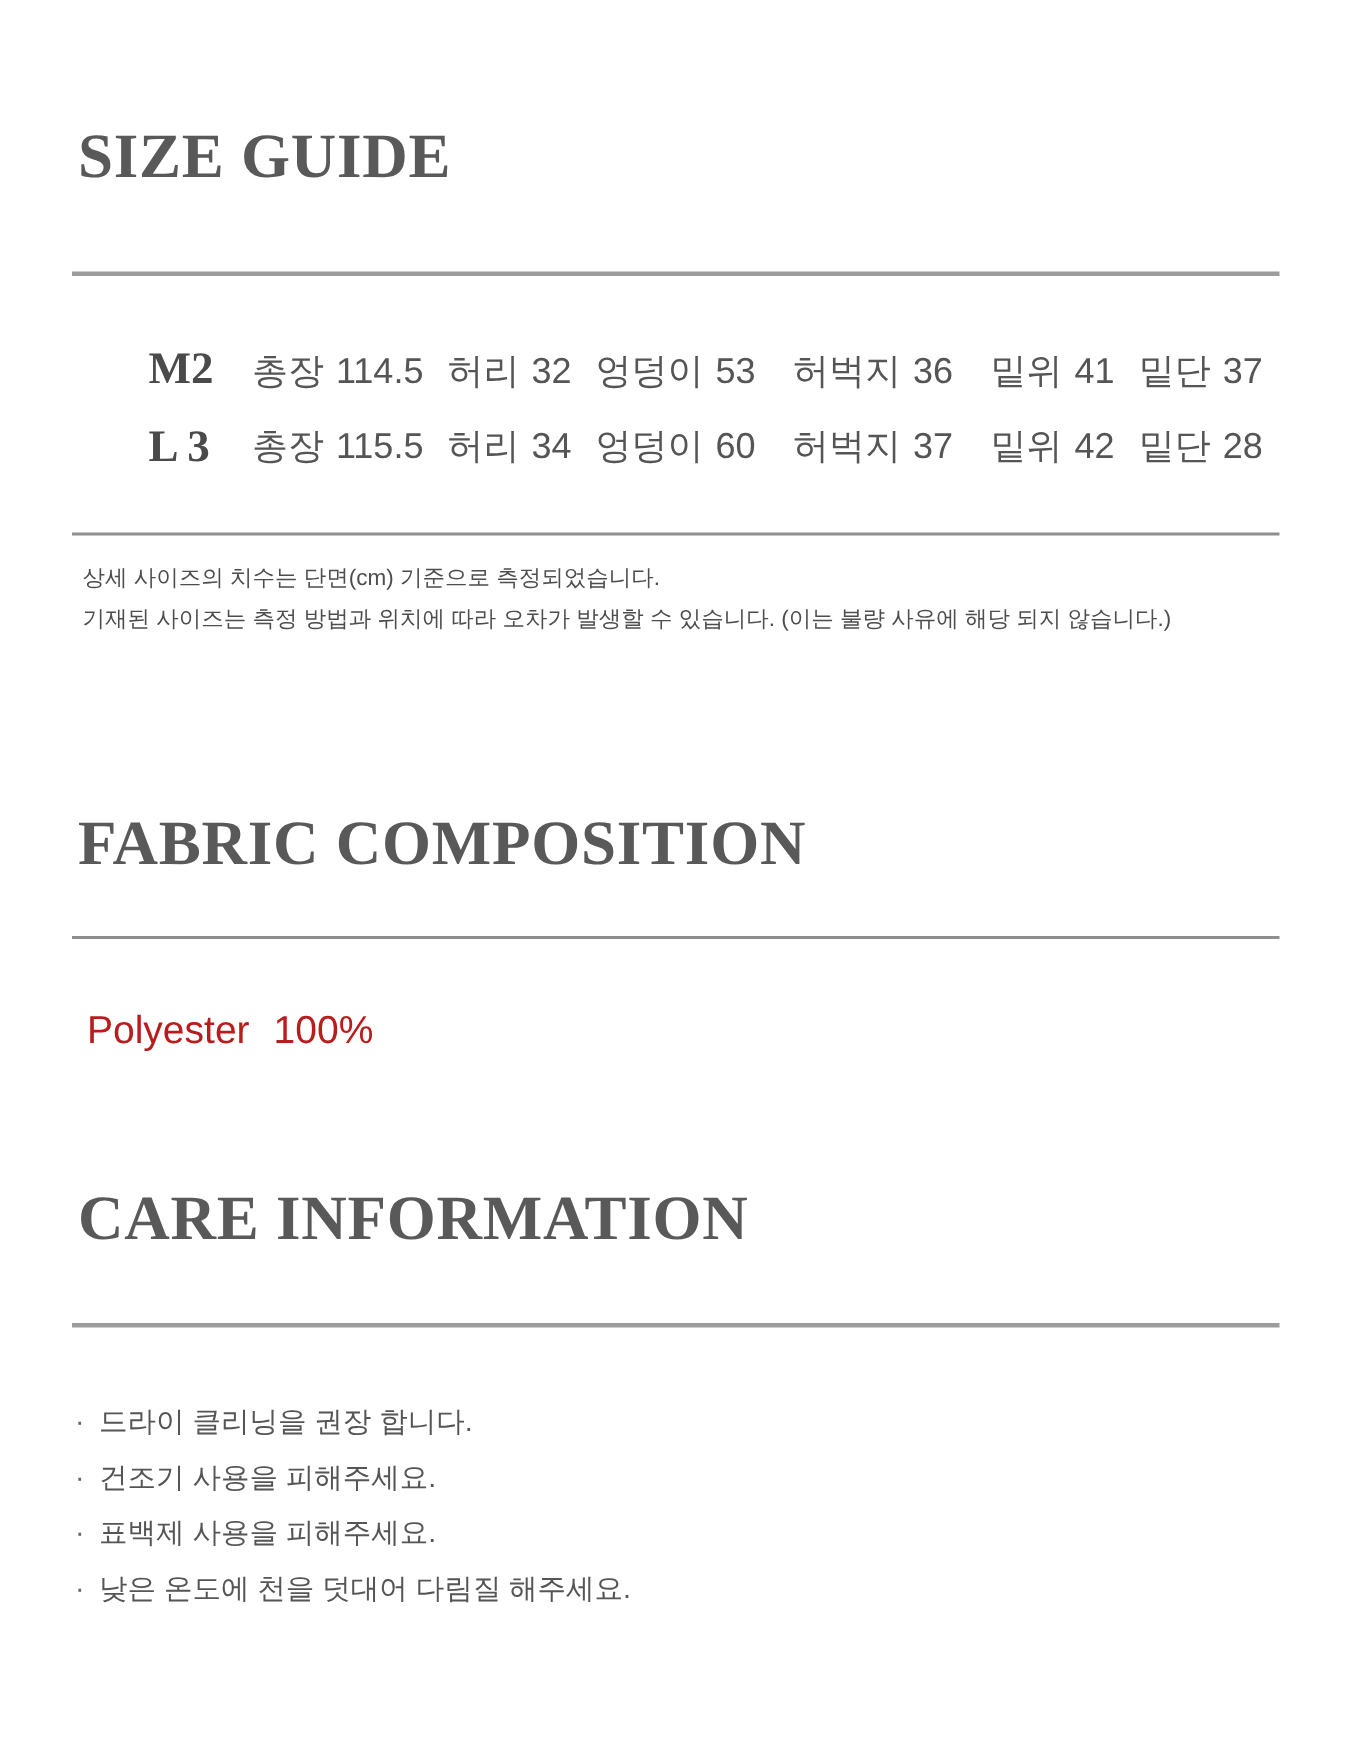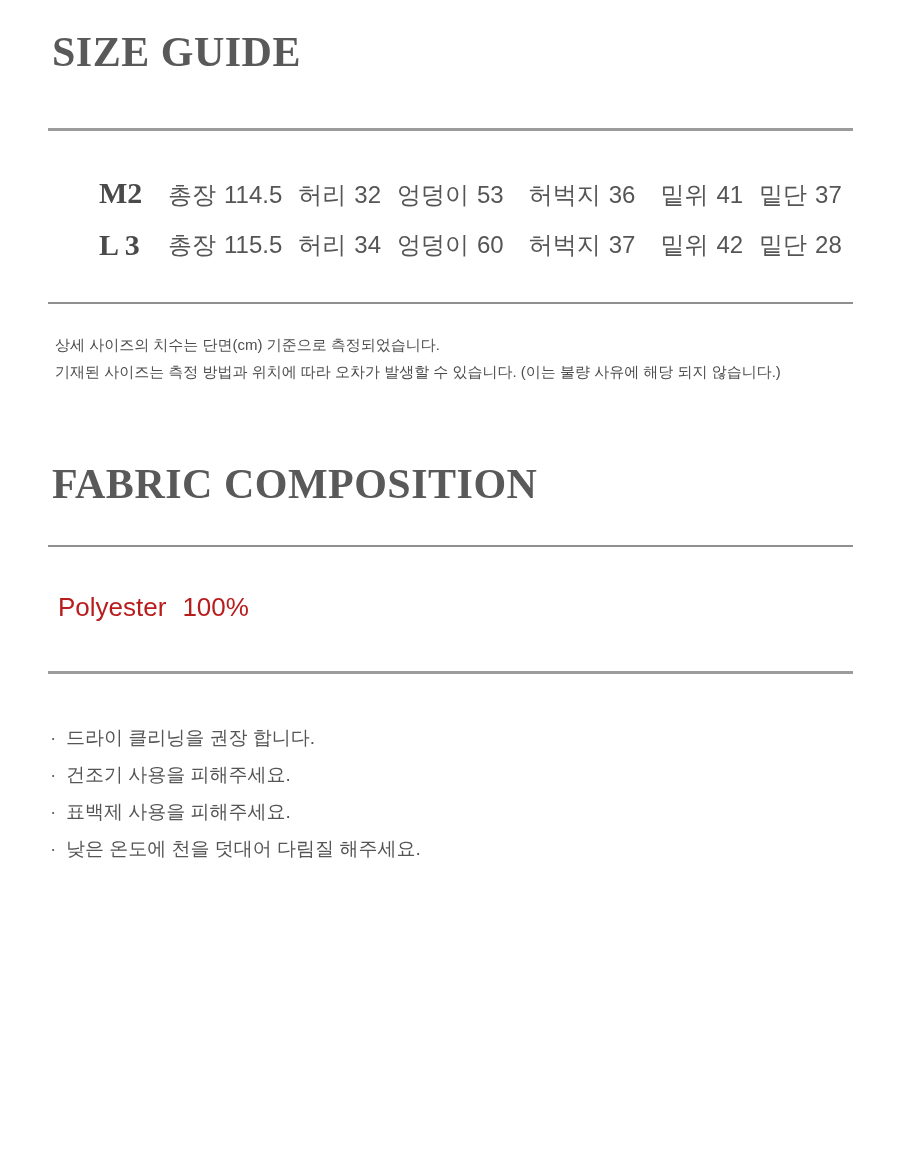--- a/index.html
+++ b/index.html
@@ -22,22 +22,22 @@
   .section-title {
     font-family: "Liberation Serif", "DejaVu Serif", serif;
     font-weight: bold;
     font-size: 42px;
     line-height: 42px;
     letter-spacing: 0.5px;
     color: #595959;
     margin: 0;
     padding-left: 4px;
   }
-  .title-size    { margin-top: 31px; }
-  .title-fabric  { margin-top: 78px; }
+  .title-size    { margin-top: 84px; }
+  .title-fabric  { margin-top: 116px; }
   .title-care    { margin-top: 90px; }
 
   .rule {
     border: none;
     margin: 0;
     background: #9c9c9c;
     height: 3px;
   }
   .rule-thin { height: 2px; background: #8f8f8f; }
   .rule-1 { margin-top: 55px; }
@@ -70,21 +70,21 @@
   .pairs {
     display: flex;
     align-items: baseline;
   }
   .pair { margin-right: 16px; white-space: nowrap; }
   .pair:last-child { margin-right: 0; }
   .pair .m-name { margin-right: 8px; }
   .pair.gap-lg { margin-left: 9px; }
 
   
-  .notes { margin-top: 27px; padding-left: 7px; }
+  .notes { margin-top: 15px; padding-left: 7px; }
   .note {
     font-size: 15px;
     line-height: 27px;
     color: #4d4d4d;
   }
 
   
   .fabric-line {
     margin-top: 44px;
     padding-left: 10px;
@@ -184,20 +184,21 @@
   </div>
 
   <h2 class="section-title title-fabric">FABRIC COMPOSITION</h2>
 
   <hr class="rule rule-thin rule-3">
 
   <div class="fabric-line">
     <span class="material">Polyester</span><span class="percent">100%</span>
   </div>
 
+  <h2 class="section-title title-care">CARE INFORMATION</h2>
 
   <hr class="rule rule-4">
 
   <ul class="care-list">
     <li class="care-item">
       <span class="bullet">·</span>
       <span class="care-text">드라이 클리닝을 권장 합니다.</span>
     </li>
     <li class="care-item">
       <span class="bullet">·</span>

